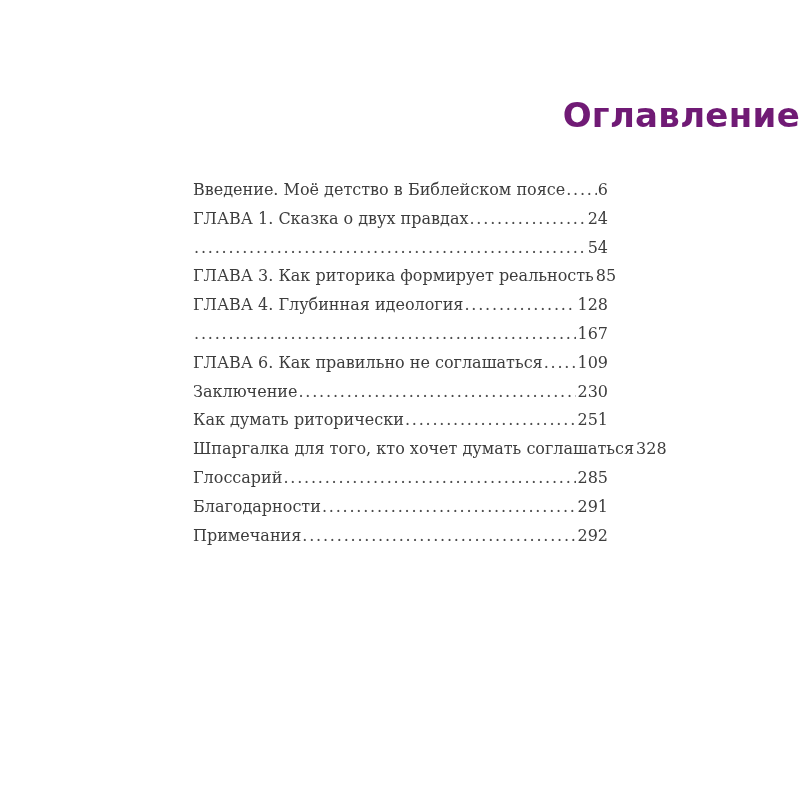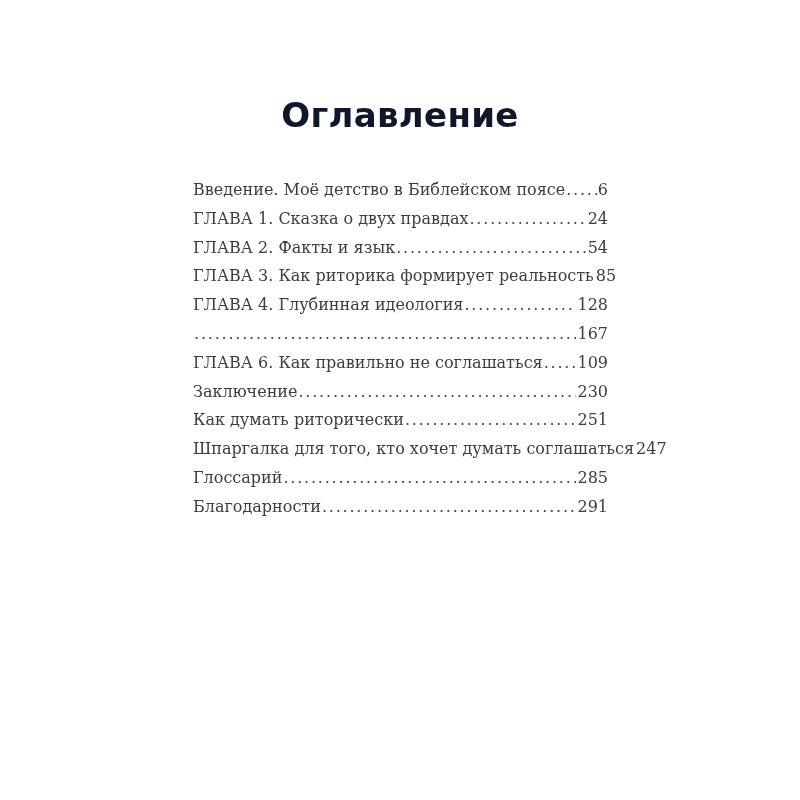--- a/index.html
+++ b/index.html
@@ -12,26 +12,26 @@
     width: 800px;
     height: 800px;
     background: #ffffff;
     overflow: hidden;
   }
   .page-title {
     position: absolute;
     top: 95px;
     left: 0;
     width: 100%;
-    text-align: center;
+    text-align: right;
     font-family: "DejaVu Sans", "Liberation Sans", sans-serif;
     font-weight: 700;
     font-size: 34px;
     letter-spacing: 0.3px;
-    color: #0f172a;
+    color: #701a75;
   }
   .toc {
     position: absolute;
     top: 176px;
     left: 193px;
     width: 415px;
     font-family: "DejaVu Serif", "Liberation Serif", serif;
     font-size: 16px;
     color: #3d3d3d;
   }
@@ -78,21 +78,20 @@
       <span class="toc-page">6</span>
     </div>
 
     <div class="toc-row">
       <span class="toc-label">ГЛАВА 1. Сказка о двух правдах</span>
       <span class="toc-leader"></span>
       <span class="toc-page">24</span>
     </div>
 
     <div class="toc-row">
-      <span class="toc-label">ГЛАВА 2. Факты и язык</span>
       <span class="toc-leader"></span>
       <span class="toc-page">54</span>
     </div>
 
     <div class="toc-row">
       <span class="toc-label">ГЛАВА 3. Как риторика формирует реальность</span>
       <span class="toc-leader"></span>
       <span class="toc-page">85</span>
     </div>
 
@@ -121,30 +120,35 @@
 
     <div class="toc-row">
       <span class="toc-label">Как думать риторически</span>
       <span class="toc-leader"></span>
       <span class="toc-page">251</span>
     </div>
 
     <div class="toc-row">
       <span class="toc-label">Шпаргалка для того, кто хочет думать соглашаться</span>
       <span class="toc-leader"></span>
-      <span class="toc-page">247</span>
+      <span class="toc-page">328</span>
     </div>
 
     <div class="toc-row">
       <span class="toc-label">Глоссарий</span>
       <span class="toc-leader"></span>
       <span class="toc-page">285</span>
     </div>
 
     <div class="toc-row">
       <span class="toc-label">Благодарности</span>
       <span class="toc-leader"></span>
       <span class="toc-page">291</span>
     </div>
 
+    <div class="toc-row">
+      <span class="toc-label">Примечания</span>
+      <span class="toc-leader"></span>
+      <span class="toc-page">292</span>
+    </div>
 
   </div>
 </div>
 
 </body></html>

